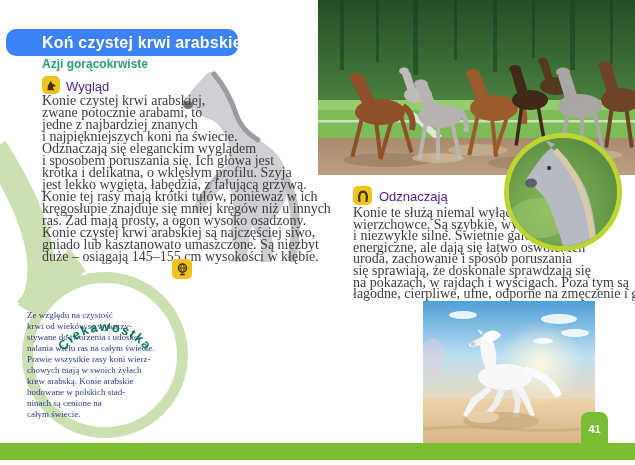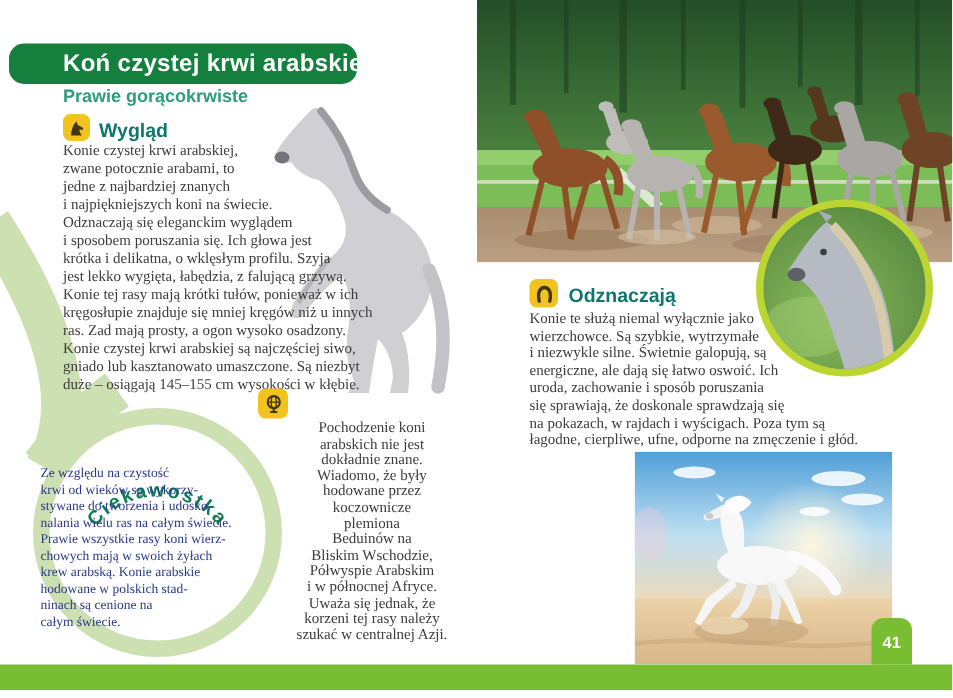--- a/index.html
+++ b/index.html
@@ -1,29 +1,29 @@
 <!DOCTYPE html>
 <html><head>
 <meta charset="utf-8">
 <style>
   html,body{margin:0;padding:0;background:#fff;}
   .page{position:relative;width:635px;height:465px;background:#ffffff;overflow:hidden;
         font-family:"Liberation Sans",sans-serif;}
   
   .ribbon{position:absolute;left:0;top:0;width:220px;height:465px;z-index:1;}
   
-  .title-bar{position:absolute;left:6px;top:29px;width:232px;height:27px;background:#15803d;
+  .title-bar{position:absolute;left:6px;top:29px;width:232px;height:27px;background:#3b82f6;
              border-radius:10px;z-index:5;display:flex;align-items:center;}
   .title-bar .t{color:#ffffff;font-weight:bold;font-size:16px;padding-left:36px;letter-spacing:.2px;white-space:nowrap;}
   .subtitle{position:absolute;left:42px;top:57px;font-size:12px;font-weight:bold;color:#2f9c7d;z-index:5;}
   
   .sec-icon{position:absolute;width:18px;height:18px;background:#f1c31f;border-radius:5px;
             display:flex;align-items:center;justify-content:center;z-index:6;}
-  .sec-head{position:absolute;font-size:13px;font-weight:bold;color:#0f766e;z-index:6;white-space:nowrap;}
-  .sec-body{position:absolute;font-family:"Liberation Serif",serif;font-size:10px;line-height:12px;
+  .sec-head{position:absolute;font-size:13px;font-weight:normal;color:#4c1d95;z-index:6;white-space:nowrap;}
+  .sec-body{position:absolute;font-family:"Liberation Serif",serif;font-size:14px;line-height:12px;
             color:#3c3c3c;white-space:pre;z-index:6;}
   #wyglad-icon{left:42px;top:76px;}
   #wyglad-head{left:66px;top:79px;}
   #wyglad-body{left:42px;top:95px;}
   #uzytkowanie-icon{left:353px;top:186px;width:19px;height:19px;}
   #uzytkowanie-head{left:379px;top:189px;}
   #uzytkowanie-body{left:353px;top:207px;line-height:11.6px;}
   #pochodzenie-icon{left:172px;top:259px;width:20px;height:20px;}
   #pochodzenie-head{left:199px;top:262px;}
   #pochodzenie-body{left:153px;top:281px;width:190px;text-align:center;line-height:10.6px;}
@@ -52,21 +52,21 @@
 <div class="page">
 
   <svg class="ribbon" viewBox="0 0 220 465">
     <path d="M-6,148 Q34,210 40,255 Q44,288 30,312" fill="none" stroke="#cde0b2" stroke-width="27"></path>
     <path d="M28,310 Q50,280 78,260" fill="none" stroke="#cde0b2" stroke-width="27"></path>
   </svg>
 
   <div class="title-bar">
     <span class="t">Koń czystej krwi arabskiej</span>
   </div>
-  <div class="subtitle">Prawie gorącokrwiste</div>
+  <div class="subtitle">Azji gorącokrwiste</div>
 
   <div class="sec-icon" id="wyglad-icon">
     <svg width="14" height="14" viewBox="0 0 16 16">
       <path d="M4,14 C4,9 5.5,6 8,3.5 L9,6 L12.5,8 C13.6,8.8 13,10 11.8,9.8 L10.2,9.6 C10.2,11.4 11,12.6 12,14 Z" fill="#43350e"></path>
     </svg>
   </div>
   <div class="sec-head" id="wyglad-head">Wygląd</div>
   <div class="sec-body" id="wyglad-body">Konie czystej krwi arabskiej,
 zwane potocznie arabami, to
 jedne z najbardziej znanych
@@ -224,34 +224,20 @@
 
   <div class="sec-icon" id="pochodzenie-icon">
     <svg width="15" height="15" viewBox="0 0 16 16">
       <circle cx="8" cy="6.5" r="4.3" fill="none" stroke="#43350e" stroke-width="1.5"></circle>
       <ellipse cx="8" cy="6.5" rx="1.8" ry="4.3" fill="none" stroke="#43350e" stroke-width="1"></ellipse>
       <line x1="3.7" y1="6.5" x2="12.3" y2="6.5" stroke="#43350e" stroke-width="1"></line>
       <line x1="8" y1="10.8" x2="8" y2="13" stroke="#43350e" stroke-width="1.5"></line>
       <line x1="5.5" y1="13.5" x2="10.5" y2="13.5" stroke="#43350e" stroke-width="1.5"></line>
     </svg>
   </div>
-  <div class="sec-body" id="pochodzenie-body">Pochodzenie koni
-arabskich nie jest
-dokładnie znane.
-Wiadomo, że były
-hodowane przez
-koczownicze
-plemiona
-Beduinów na
-Bliskim Wschodzie,
-Półwyspie Arabskim
-i w północnej Afryce.
-Uważa się jednak, że
-korzeni tej rasy należy
-szukać w centralnej Azji.</div>
 
   <div class="fact-circle">
     <svg class="fact-arc" viewBox="0 0 144 144">
       <path id="arcpath" d="M 24,80 A 52,52 0 0 1 120,80" fill="none"></path>
       <text><textPath href="#arcpath" startOffset="50%" text-anchor="middle">Ciekawostka</textPath></text>
     </svg>
     <div class="fact-body">Ze względu na czystość
 krwi od wieków są wykorzy-
 stywane do tworzenia i udosko-
 nalania wielu ras na całym świecie.

